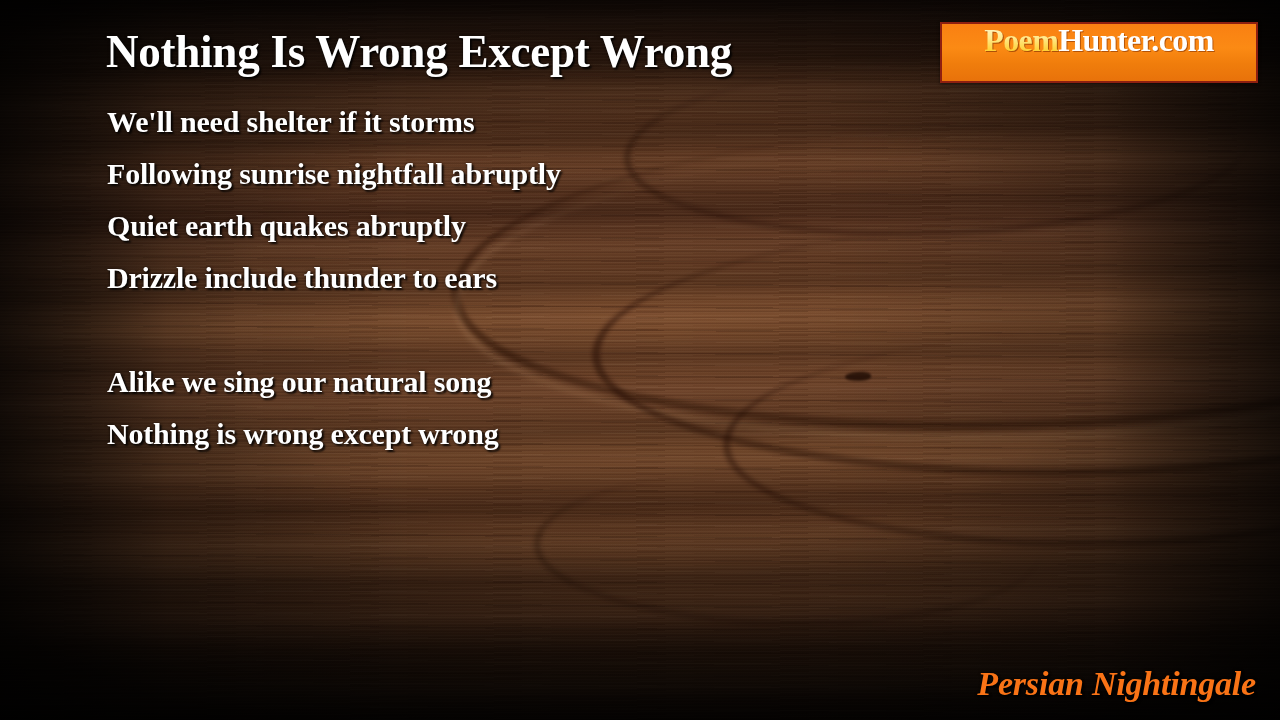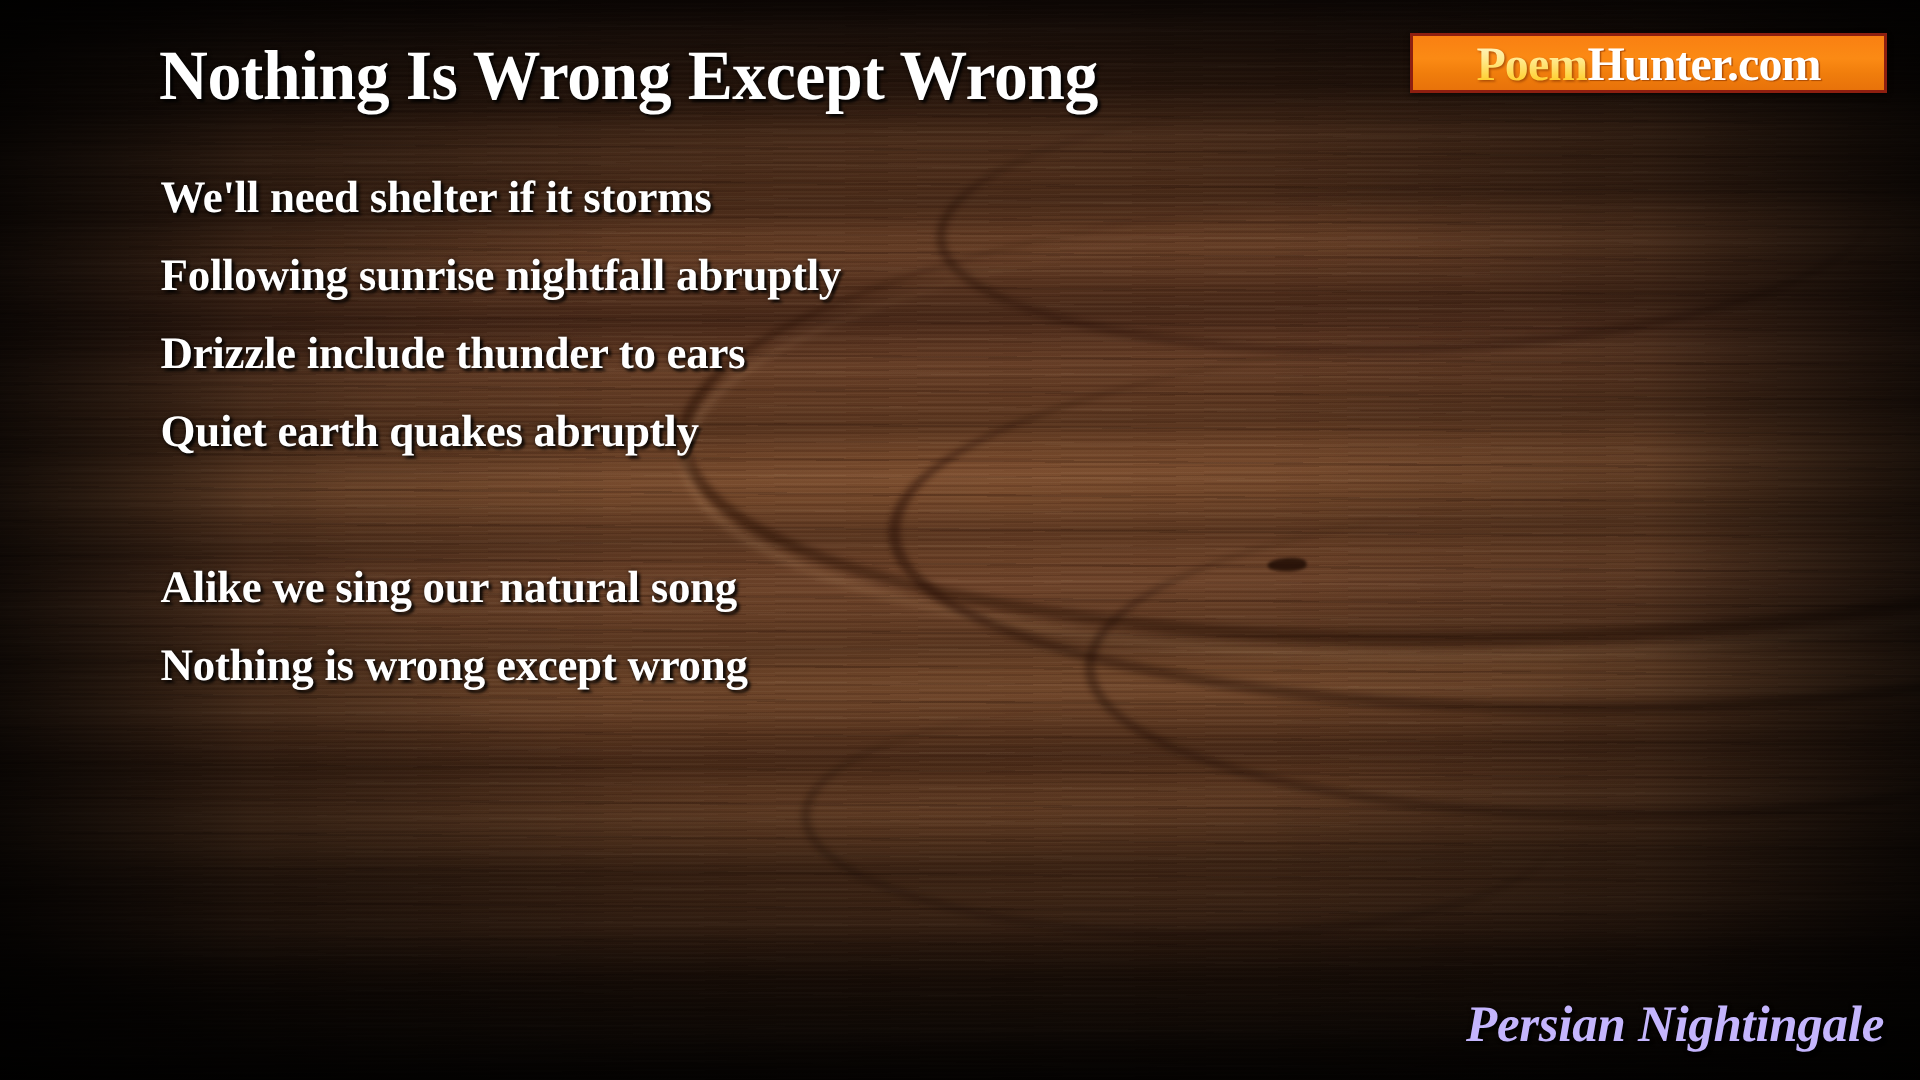--- a/index.html
+++ b/index.html
@@ -187,26 +187,25 @@
     text-shadow: 2px 2px 2px rgba(0,0,0,0.85), 0 0 3px rgba(0,0,0,0.6);
     transform: scaleX(0.96);
     transform-origin: left center;
   }
 
   .logo {
     position: absolute;
     left: 940px;
     top: 22px;
     width: 318px;
-    height: 40px;
+    height: 61px;
     box-sizing: border-box;
     border: 2px solid #8e1f10;
     background: linear-gradient(180deg, #f98012 0%, #fb8a14 42%, #f07d0c 70%, #e8720a 100%);
     display: flex;
-    align-items: center;
     justify-content: center;
     box-shadow: 0 1px 3px rgba(0,0,0,0.55);
   }
   .logo-text {
     font-size: 32px;
     font-weight: bold;
     letter-spacing: -0.6px;
     white-space: nowrap;
     line-height: 1;
   }
@@ -220,21 +219,21 @@
     filter: drop-shadow(1px 1px 0.6px rgba(110,35,0,0.55));
   }
   .logo-rest {
     color: #ffffff;
     text-shadow: 1px 1px 0.6px rgba(120,40,0,0.55);
   }
 
   .poem {
     position: absolute;
     left: 107px;
-    top: 106px;
+    top: 96px;
     width: 760px;
   }
   .poem-line {
     font-size: 30px;
     font-weight: bold;
     color: #ffffff;
     line-height: 52px;
     height: 52px;
     white-space: nowrap;
     letter-spacing: -0.2px;
@@ -242,21 +241,21 @@
   }
   .poem-line.blank { color: transparent; text-shadow: none; }
 
   .author {
     position: absolute;
     right: 24px;
     bottom: 17px;
     font-size: 34px;
     font-weight: bold;
     font-style: italic;
-    color: #c4b5fd;
+    color: #f97316;
     white-space: nowrap;
     letter-spacing: -0.2px;
     text-shadow: 2px 2px 2px rgba(0,0,0,0.85), 0 0 3px rgba(0,0,0,0.6);
   }
 </style>
 </head>
 <body>
 
 <div id="stage">
 
@@ -279,22 +278,22 @@
 
     <div class="title">Nothing Is Wrong Except Wrong</div>
 
     <div class="logo">
       <span class="logo-text"><span class="logo-poem">Poem</span><span class="logo-rest">Hunter.com</span></span>
     </div>
 
     <div class="poem" id="poem-body">
         <div class="poem-line">We'll need shelter if it storms</div>
         <div class="poem-line">Following sunrise nightfall abruptly</div>
+        <div class="poem-line">Quiet earth quakes abruptly</div>
         <div class="poem-line">Drizzle include thunder to ears</div>
-        <div class="poem-line">Quiet earth quakes abruptly</div>
         <div class="poem-line blank">&nbsp;</div>
         <div class="poem-line">Alike we sing our natural song</div>
         <div class="poem-line">Nothing is wrong except wrong</div>
       </div>
 
     <div class="author">Persian Nightingale</div>
 
   </div>
 </div>
 

